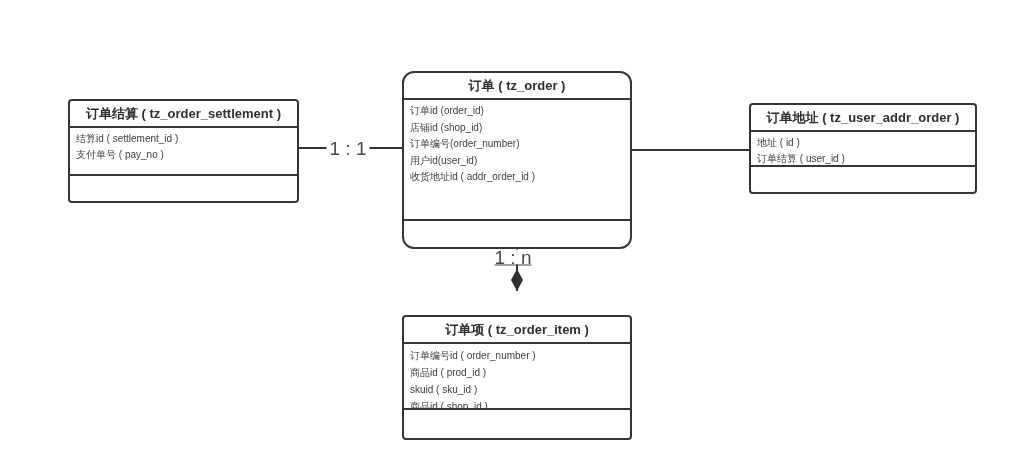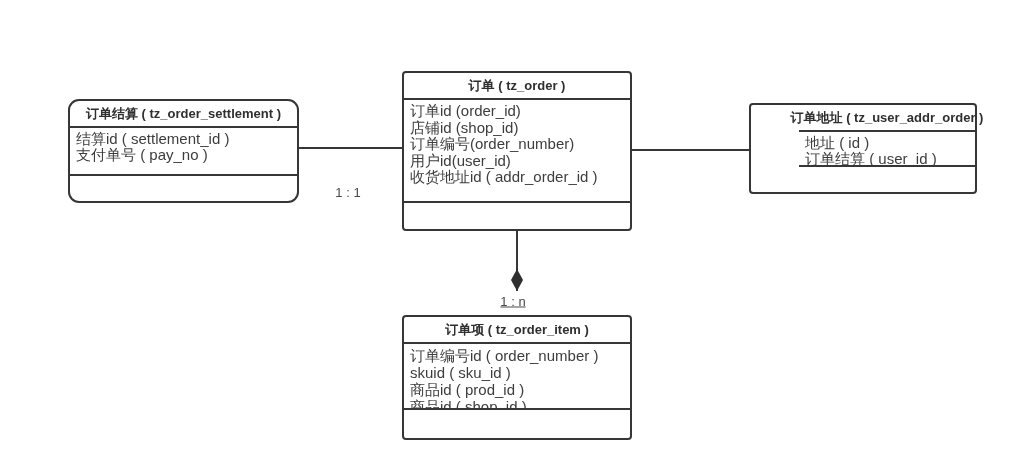--- a/index.html
+++ b/index.html
@@ -35,60 +35,59 @@
     font-weight: bold;
     color: #2f2f2f;
     white-space: nowrap;
   }
   .entity-fields {
     flex: 1 1 auto;
     padding: 3px 6px 1px 6px;
     overflow: hidden;
   }
   .field-row {
-    font-size: 15px;
+    font-size: 10px;
     line-height: 16px;
     white-space: nowrap;
     color: #3d3d3d;
   }
   .entity-empty {
     flex: 0 0 auto;
     border-top: 2px solid #363636;
   }
   
-  .entity-settlement { left: 68px;  top: 99px;  width: 231px; height: 104px; border-radius: 11px; }
+  .entity-settlement { left: 68px;  top: 99px;  width: 231px; height: 104px; }
   .entity-settlement .entity-empty { height: 25px; }
-  .entity-order      { left: 402px; top: 71px;  width: 230px; height: 160px; }
+  .entity-order      { left: 402px; top: 71px;  width: 230px; height: 178px; border-radius: 12px; }
   .entity-order .entity-empty { height: 26px; }
   .entity-order .field-row { line-height: 16.5px; }
-  .entity-addr       { left: 749px; top: 103px; width: 228px; height: 91px; padding-left: 48px; }
+  .entity-addr       { left: 749px; top: 103px; width: 228px; height: 91px; }
   .entity-addr .entity-empty { height: 25px; }
   .entity-item       { left: 402px; top: 291px; width: 230px; height: 125px; margin-top: 24px; }
   .entity-item .entity-empty { height: 28px; }
   .entity-item .field-row { line-height: 17px; }
   
   .conn {
     position: absolute;
     background: #363636;
   }
   .conn-h { height: 2px; }
   .conn-v { width: 2px; }
   .conn-settlement-order { left: 299px; top: 147px; width: 103px; }
   .conn-order-addr       { left: 632px; top: 149px; width: 117px; }
   .conn-order-item       { left: 516px; top: 228px; height: 63px; }
   .cardinality {
     position: absolute;
     transform: translate(-50%, -50%);
     background: #ffffff;
     color: #4a4a4a;
-    font-size: 13px;
+    font-size: 19px;
     padding: 0 3px;
     white-space: nowrap;
     line-height: 15px;
-    margin-top: 44px;
   }
   .label-1-1 { left: 348px; top: 148px; }
   .label-1-n { left: 513px; top: 257px; text-decoration: underline; }
   .diamond {
     position: absolute;
     left: 511px;
     top: 269px;
     width: 12px;
     height: 22px;
     background: #2f2f2f;
@@ -135,20 +134,20 @@
         <div class="field-row">地址 ( id )</div>
         <div class="field-row">订单结算 ( user_id )</div>
       </div>
     <div class="entity-empty"></div>
   </div>
 
   <div class="entity entity-item">
     <div class="entity-title">订单项 ( tz_order_item )</div>
     <div class="entity-fields">
         <div class="field-row">订单编号id ( order_number )</div>
+        <div class="field-row">商品id ( prod_id )</div>
         <div class="field-row">skuid ( sku_id )</div>
-        <div class="field-row">商品id ( prod_id )</div>
         <div class="field-row">商品id ( shop_id )</div>
       </div>
     <div class="entity-empty"></div>
   </div>
 
 </div>
 
 </body></html>

